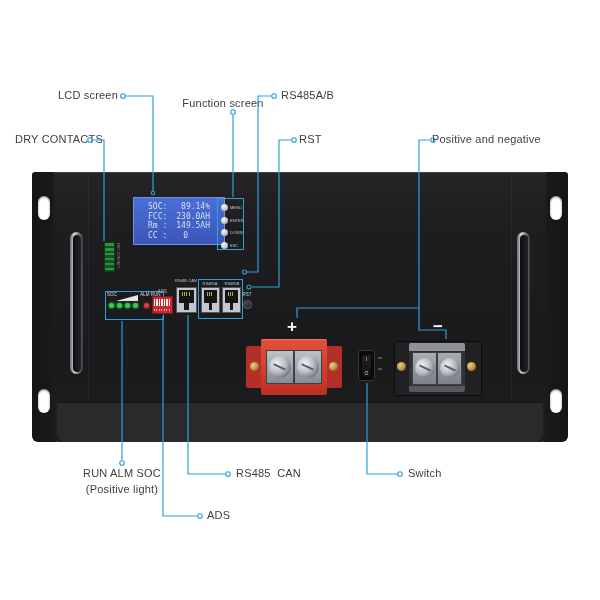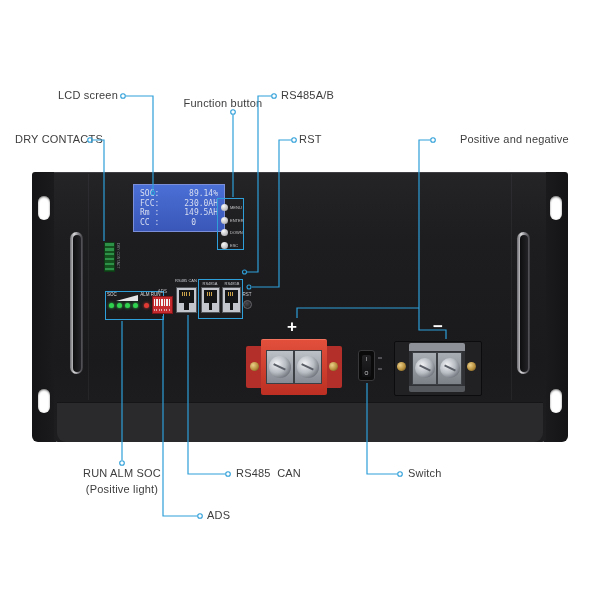--- a/index.html
+++ b/index.html
@@ -17,23 +17,23 @@
   .base-strip{position:absolute;left:57px;top:402px;width:486px;height:40px;background:#2a2a2d;
      border-radius:0 0 9px 9px;border-top:1px solid #151517;box-sizing:border-box;}
   .seam{position:absolute;top:174px;width:1px;height:226px;background:rgba(170,170,180,.08);}
   .hole{position:absolute;width:12px;height:24px;border-radius:6px;background:#fff;
      box-shadow:inset 0 1px 2px rgba(0,0,0,.55);}
   .handle{position:absolute;top:232px;width:13px;height:142px;border-radius:7px;
      background:linear-gradient(90deg,#67676b,#dcdcdf 32%,#8f8f94 58%,#39393d);}
   .handle::after{content:"";position:absolute;left:2.5px;right:2.5px;top:2.5px;bottom:2.5px;
      border-radius:5px;background:linear-gradient(90deg,#0e0e10,#232327);}
   
-  .lcd{position:absolute;left:133px;top:184px;width:92px;height:48px;box-sizing:border-box;
+  .lcd{position:absolute;left:133px;top:197px;width:92px;height:48px;box-sizing:border-box;
      border:1px solid #7b8fd8;background:linear-gradient(180deg,#4a6fd6,#3a57b8);
-     padding:4px 6px;display:flex;flex-direction:column;justify-content:space-between;}
+     padding:4px 14px;display:flex;flex-direction:column;justify-content:space-between;}
   .lcd-row{display:flex;justify-content:space-between;font:8px "DejaVu Sans Mono",monospace;
      color:#d8def0;line-height:9px;}
   .lcd-row.last span:last-child{padding-right:22px;}
   
   .fbox{position:absolute;left:217px;top:198px;width:27px;height:52px;border:1px solid #2E9FD9;box-sizing:border-box;}
   .fbtn{position:absolute;width:7px;height:7px;border-radius:50%;
      background:radial-gradient(circle at 35% 30%,#fafafa,#b9b9bd 70%,#8e8e93);}
   .fbtn-lb{position:absolute;font-size:4px;color:#c6c6ca;font-family:"Liberation Sans",sans-serif;}
   
   .dryblk{position:absolute;left:104px;top:242px;width:11px;height:30px;border:1px solid #0e3a16;box-sizing:border-box;
@@ -192,25 +192,25 @@
   <div class="wing" style="left:394px;top:341px;width:86px;height:53px;background:#212124;border:1px solid #0c0c0e"></div>
   <div class="goldscrew" style="left:397px;top:362px"></div>
   <div class="goldscrew" style="left:467px;top:362px"></div>
   <div class="wing" style="left:409px;top:343px;width:56px;height:49px;background:linear-gradient(180deg,#8e9298 0 8px,#303236 8px 43px,#55585d 43px)"></div>
   <div class="screwbox" style="left:412px;top:352px;width:25px;height:33px;background:linear-gradient(180deg,#a9aeb5,#7c8188)"></div>
   <div class="screwbox" style="left:437px;top:352px;width:25px;height:33px;background:linear-gradient(180deg,#a9aeb5,#7c8188)"></div>
   <div class="screw" style="left:414.5px;top:358px;width:20px;height:20px"></div>
   <div class="screw" style="left:439.5px;top:358px;width:20px;height:20px"></div>
 
   <div class="lbl" style="left:40px;top:89px;width:78px;text-align:right">LCD screen</div>
-  <div class="lbl" style="left:178px;top:97px;width:90px;text-align:center">Function button</div>
+  <div class="lbl" style="left:178px;top:97px;width:90px;text-align:center">Function screen</div>
   <div class="lbl" style="left:281px;top:89px">RS485A/B</div>
   <div class="lbl" style="left:299px;top:133px">RST</div>
   <div class="lbl" style="left:15px;top:133px">DRY CONTACTS</div>
-  <div class="lbl" style="left:460px;top:133px">Positive and negative</div>
+  <div class="lbl" style="left:432px;top:133px">Positive and negative</div>
   <div class="lbl" style="left:72px;top:467px;width:100px;text-align:center">RUN ALM SOC</div>
   <div class="lbl" style="left:72px;top:483px;width:100px;text-align:center">(Positive light)</div>
   <div class="lbl" style="left:236px;top:467px">RS485  CAN</div>
   <div class="lbl" style="left:207px;top:509px">ADS</div>
   <div class="lbl" style="left:408px;top:467px">Switch</div>
 
   <svg class="callouts" width="600" height="600">
     <g stroke="#2E9FD9" stroke-width="1.2" fill="none">
       <polyline points="93,140 104,140 104,241"></polyline>
       <polyline points="126,96 153,96 153,191"></polyline>

